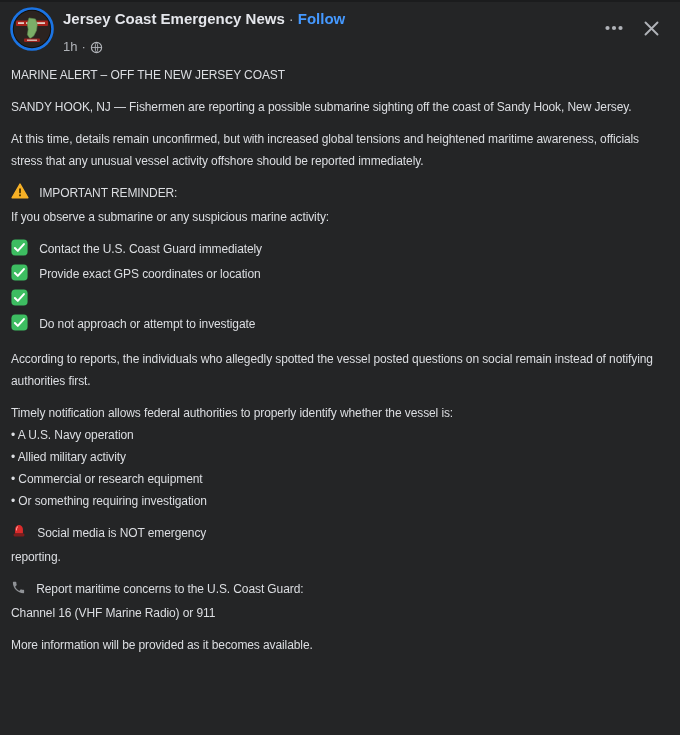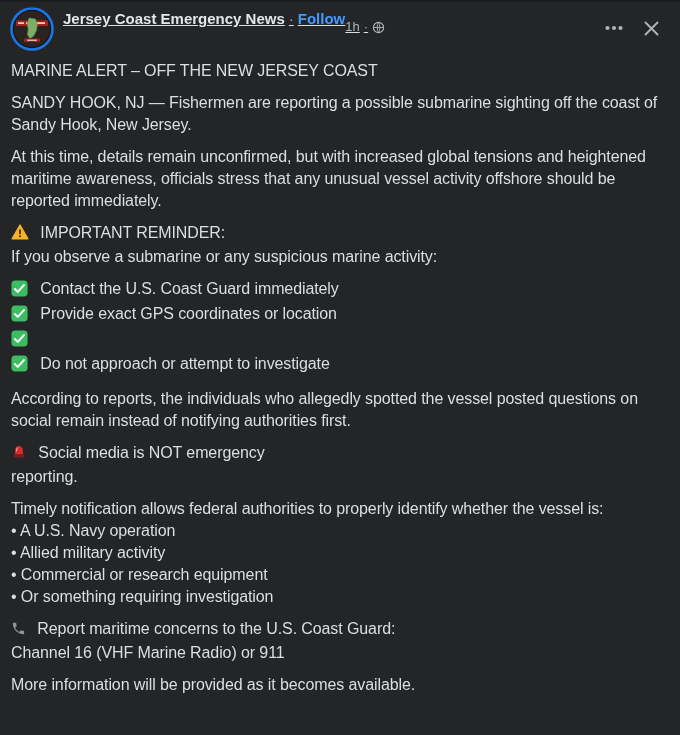--- a/index.html
+++ b/index.html
@@ -21,37 +21,37 @@
     background:var(--bg);
     font-family:"Liberation Sans","DejaVu Sans",sans-serif;
     color:var(--text-body);
     overflow:hidden;
     position:relative;
     border-top:2px solid #1b1c1d;
   }
   
   .header{display:flex;align-items:flex-start;padding:5px 14px 0 10px;}
   .avatar{width:44px;height:44px;flex:0 0 44px;margin-right:9px;cursor:pointer;}
-  .head-text{display:flex;flex-direction:row;padding-top:2px;text-decoration:underline;}
+  .head-text{display:flex;flex-direction:column;padding-top:2px;}
   .name-row{font-size:15px;line-height:20px;font-weight:bold;color:var(--text-primary);}
   .page-name{color:var(--text-primary);cursor:pointer;}
   .dot-sep{color:var(--text-secondary);font-weight:normal;margin:0 4px;}
   .follow{color:var(--link-blue);cursor:pointer;}
   .meta-row{font-size:13px;line-height:16px;color:var(--text-secondary);display:flex;align-items:center;margin-top:10px;}
   .meta-row .dot-sep{margin:0 4px;}
   .timestamp{cursor:pointer;}
   .globe{display:inline-flex;margin-top:1px;}
   .spacer{flex:1;}
   .controls{display:flex;align-items:center;gap:8px;margin-top:6px;}
   .icon-btn{
     background:none;border:none;padding:4px;margin:0;cursor:pointer;
     display:inline-flex;align-items:center;justify-content:center;border-radius:50%;
   }
   
-  .body{padding:9px 12px 0 11px;font-size:16px;letter-spacing:-0.1px;}
+  .body{padding:9px 12px 0 11px;font-size:12px;letter-spacing:-0.1px;}
   .post-block{margin:0 0 10px 0;}
   .post-line{line-height:22px;min-height:22px;}
   .inline-icon{display:inline-block;vertical-align:-2px;margin-right:7px;}
   .inline-icon.check{vertical-align:-3px;margin-right:8px;}
 </style>
 </head>
 <body>
 
 <div class="screen">
 
@@ -147,35 +147,35 @@
   <span class="inline-icon check"><svg width="17" height="17" viewBox="0 0 20 20">
               <rect x="0.5" y="0.5" width="19" height="19" rx="4.5" fill="#3dbd61"></rect>
               <path d="M4.6 10.6l3.4 3.4 7.2-8" stroke="#ffffff" stroke-width="2.4" fill="none" stroke-linecap="round" stroke-linejoin="round"></path>
             </svg></span>
 <span>Do not approach or attempt to investigate</span></div>
       </div>
       <div class="post-block">
         <div class="post-line"><span>According to reports, the individuals who allegedly spotted the vessel posted questions on social remain instead of notifying authorities first.</span></div>
       </div>
       <div class="post-block">
+        <div class="post-line"><span>Timely notification allows federal authorities to properly identify whether the vessel is:</span></div>
+        <div class="post-line"><span>• A U.S. Navy operation</span></div>
+        <div class="post-line"><span>• Allied military activity</span></div>
+        <div class="post-line"><span>• Commercial or research equipment</span></div>
+        <div class="post-line"><span>• Or something requiring investigation</span></div>
+      </div>
+      <div class="post-block">
         <div class="post-line">
   <span class="inline-icon"><svg width="16" height="16" viewBox="0 0 20 20">
               <path d="M10 2.6 C6.6 2.6 5.1 5.6 5.1 8.8 v4.4 h9.8 V8.8 C14.9 5.6 13.4 2.6 10 2.6 Z" fill="#d92b2b"></path>
               <rect x="3.2" y="13.2" width="13.6" height="3.6" rx="1.4" fill="#7e1d1d"></rect>
               <path d="M8.1 4.9 C7.2 5.8 6.8 7.2 6.8 8.6" stroke="#ff9f9f" stroke-width="1.3" fill="none" stroke-linecap="round"></path>
             </svg></span>
 <span>Social media is NOT emergency</span></div>
         <div class="post-line"><span>reporting.</span></div>
-      </div>
-      <div class="post-block">
-        <div class="post-line"><span>Timely notification allows federal authorities to properly identify whether the vessel is:</span></div>
-        <div class="post-line"><span>• A U.S. Navy operation</span></div>
-        <div class="post-line"><span>• Allied military activity</span></div>
-        <div class="post-line"><span>• Commercial or research equipment</span></div>
-        <div class="post-line"><span>• Or something requiring investigation</span></div>
       </div>
       <div class="post-block">
         <div class="post-line">
   <span class="inline-icon"><svg width="15" height="15" viewBox="0 0 24 24">
               <path d="M6.6 10.8c1.5 2.9 3.8 5.2 6.6 6.6l2.2-2.2c.3-.3.7-.4 1-.2 1.1.4 2.3.6 3.6.6.6 0 1 .4 1 1V20c0 .6-.4 1-1 1C10.8 21 3 13.2 3 3.9c0-.6.4-1 1-1h3.5c.6 0 1 .4 1 1 0 1.2.2 2.4.6 3.6.1.3 0 .7-.2 1L6.6 10.8z" fill="#8f9296"></path>
             </svg></span>
 <span>Report maritime concerns to the U.S. Coast Guard:</span></div>
         <div class="post-line"><span>Channel 16 (VHF Marine Radio) or 911</span></div>
       </div>
       <div class="post-block">

